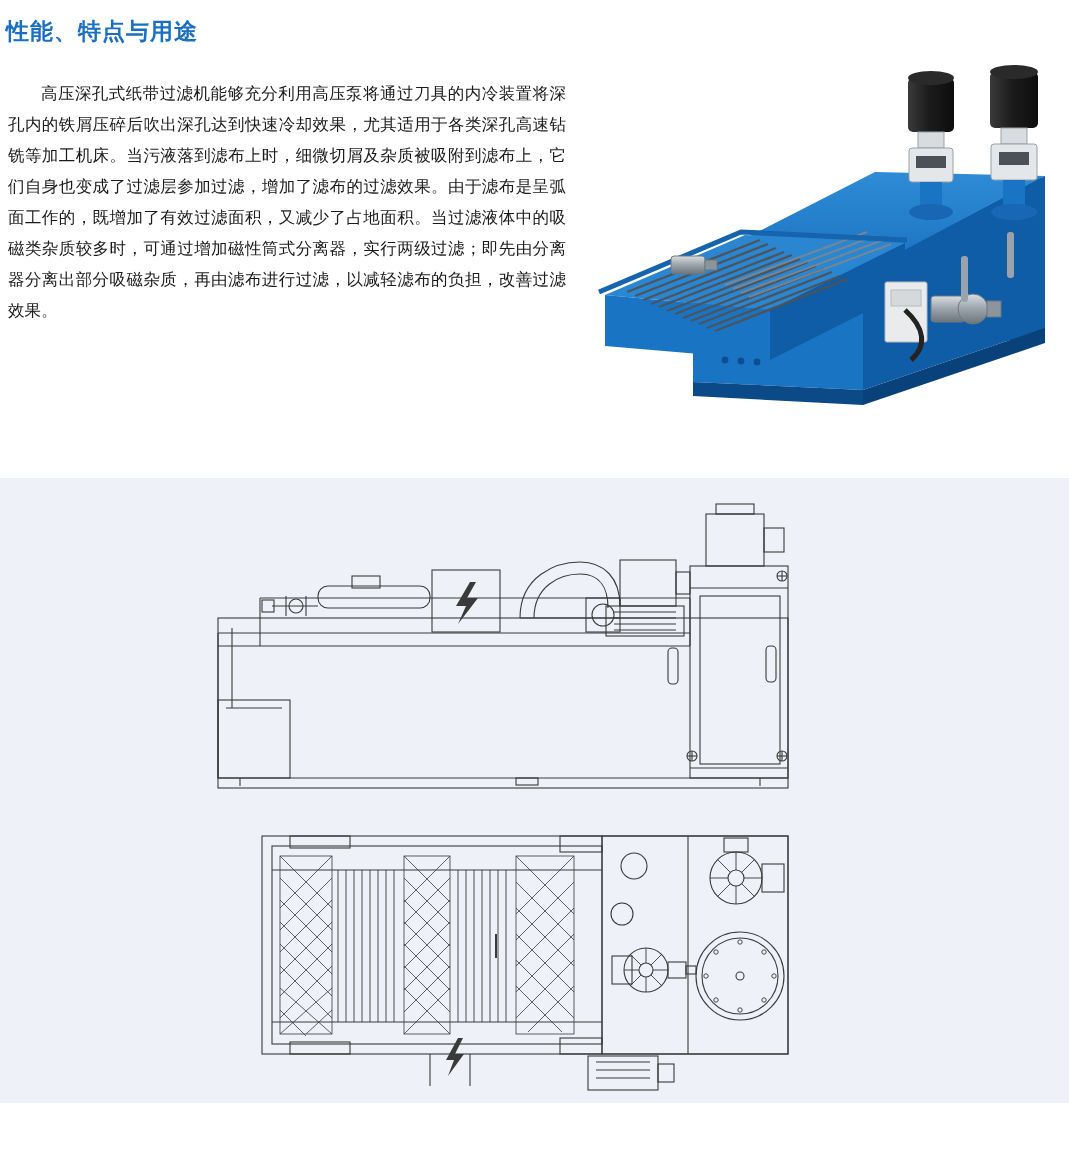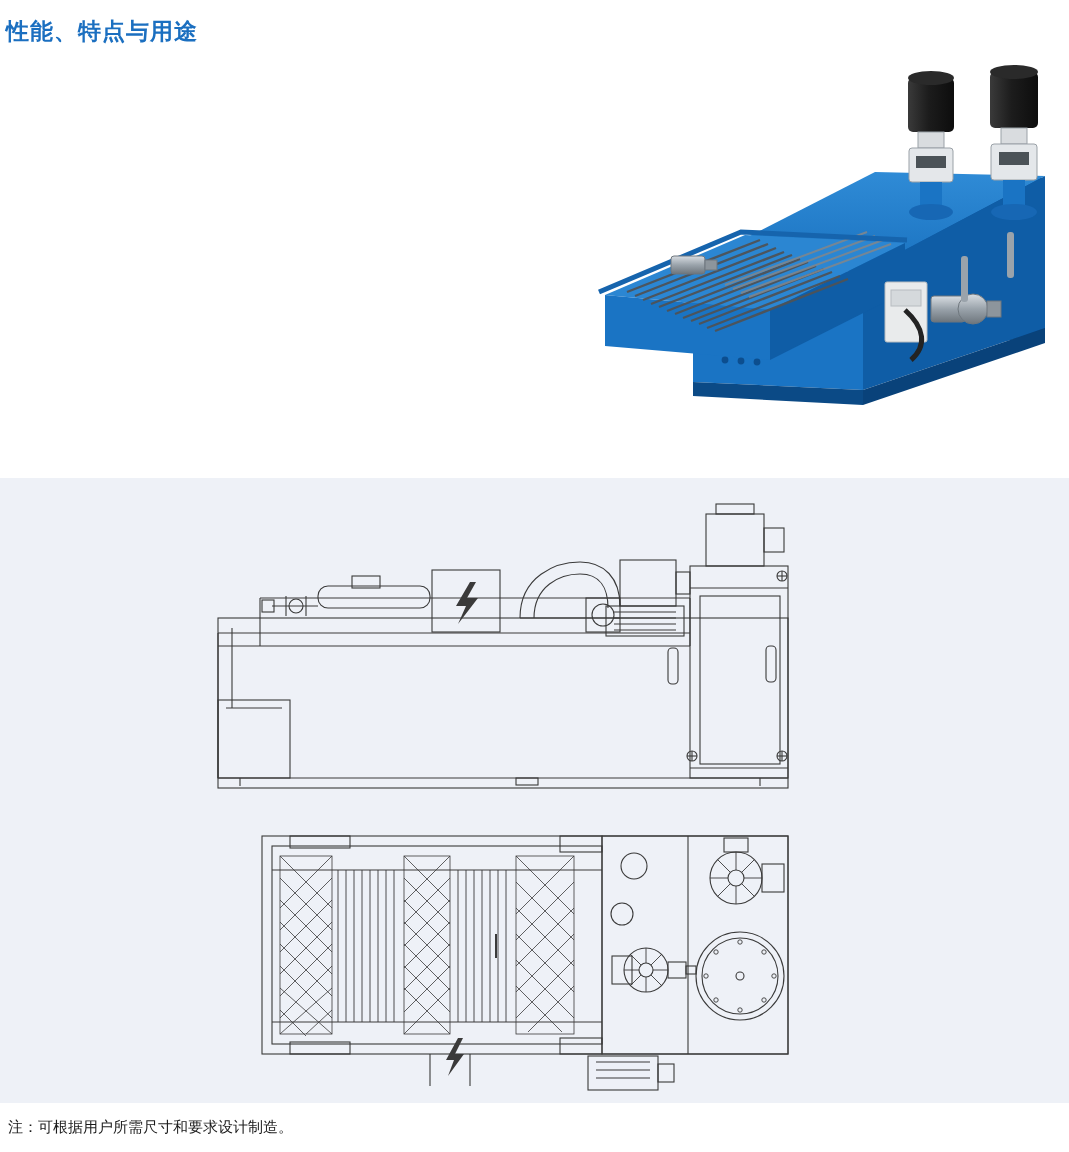--- a/index.html
+++ b/index.html
@@ -85,20 +85,21 @@
   }
 </style>
 </head>
 <body>
 
 <div class="page">
 
   <div class="heading">性能、特点与用途</div>
 
   <div class="text-col">
+    <p class="para">高压深孔式纸带过滤机能够充分利用高压泵将通过刀具的内冷装置将深孔内的铁屑压碎后吹出深孔达到快速冷却效果，尤其适用于各类深孔高速钻铣等加工机床。当污液落到滤布上时，细微切屑及杂质被吸附到滤布上，它们自身也变成了过滤层参加过滤，增加了滤布的过滤效果。由于滤布是呈弧面工作的，既增加了有效过滤面积，又减少了占地面积。当过滤液体中的吸磁类杂质较多时，可通过增加磁性筒式分离器，实行两级过滤；即先由分离器分离出部分吸磁杂质，再由滤布进行过滤，以减轻滤布的负担，改善过滤效果。</p>
   </div>
 
   <div class="photo">
     <svg width="490" height="395" viewBox="0 0 490 395" xmlns="http://www.w3.org/2000/svg">
       <defs>
         <linearGradient id="blueTop" x1="0" y1="0" x2="0" y2="1">
           <stop offset="0%" stop-color="#2f8bd6"></stop>
           <stop offset="100%" stop-color="#1a72c0"></stop>
         </linearGradient>
         <linearGradient id="blueFront" x1="0" y1="0" x2="0" y2="1">
@@ -448,15 +449,14 @@
 
           <line x1="430" y1="576" x2="430" y2="608"></line>
           <line x1="470" y1="576" x2="470" y2="608"></line>
 
           <polygon points="458,560 446,582 454,582 448,598 464,576 455,576 463,560" fill="#3a3a3a" stroke="none"></polygon>
         </g>
       </g>
     </svg>
   </div>
 
-  <div class="footnote">注：可根据用户所需尺寸和要求设计制造。</div>
 
 </div>
 
 </body></html>

